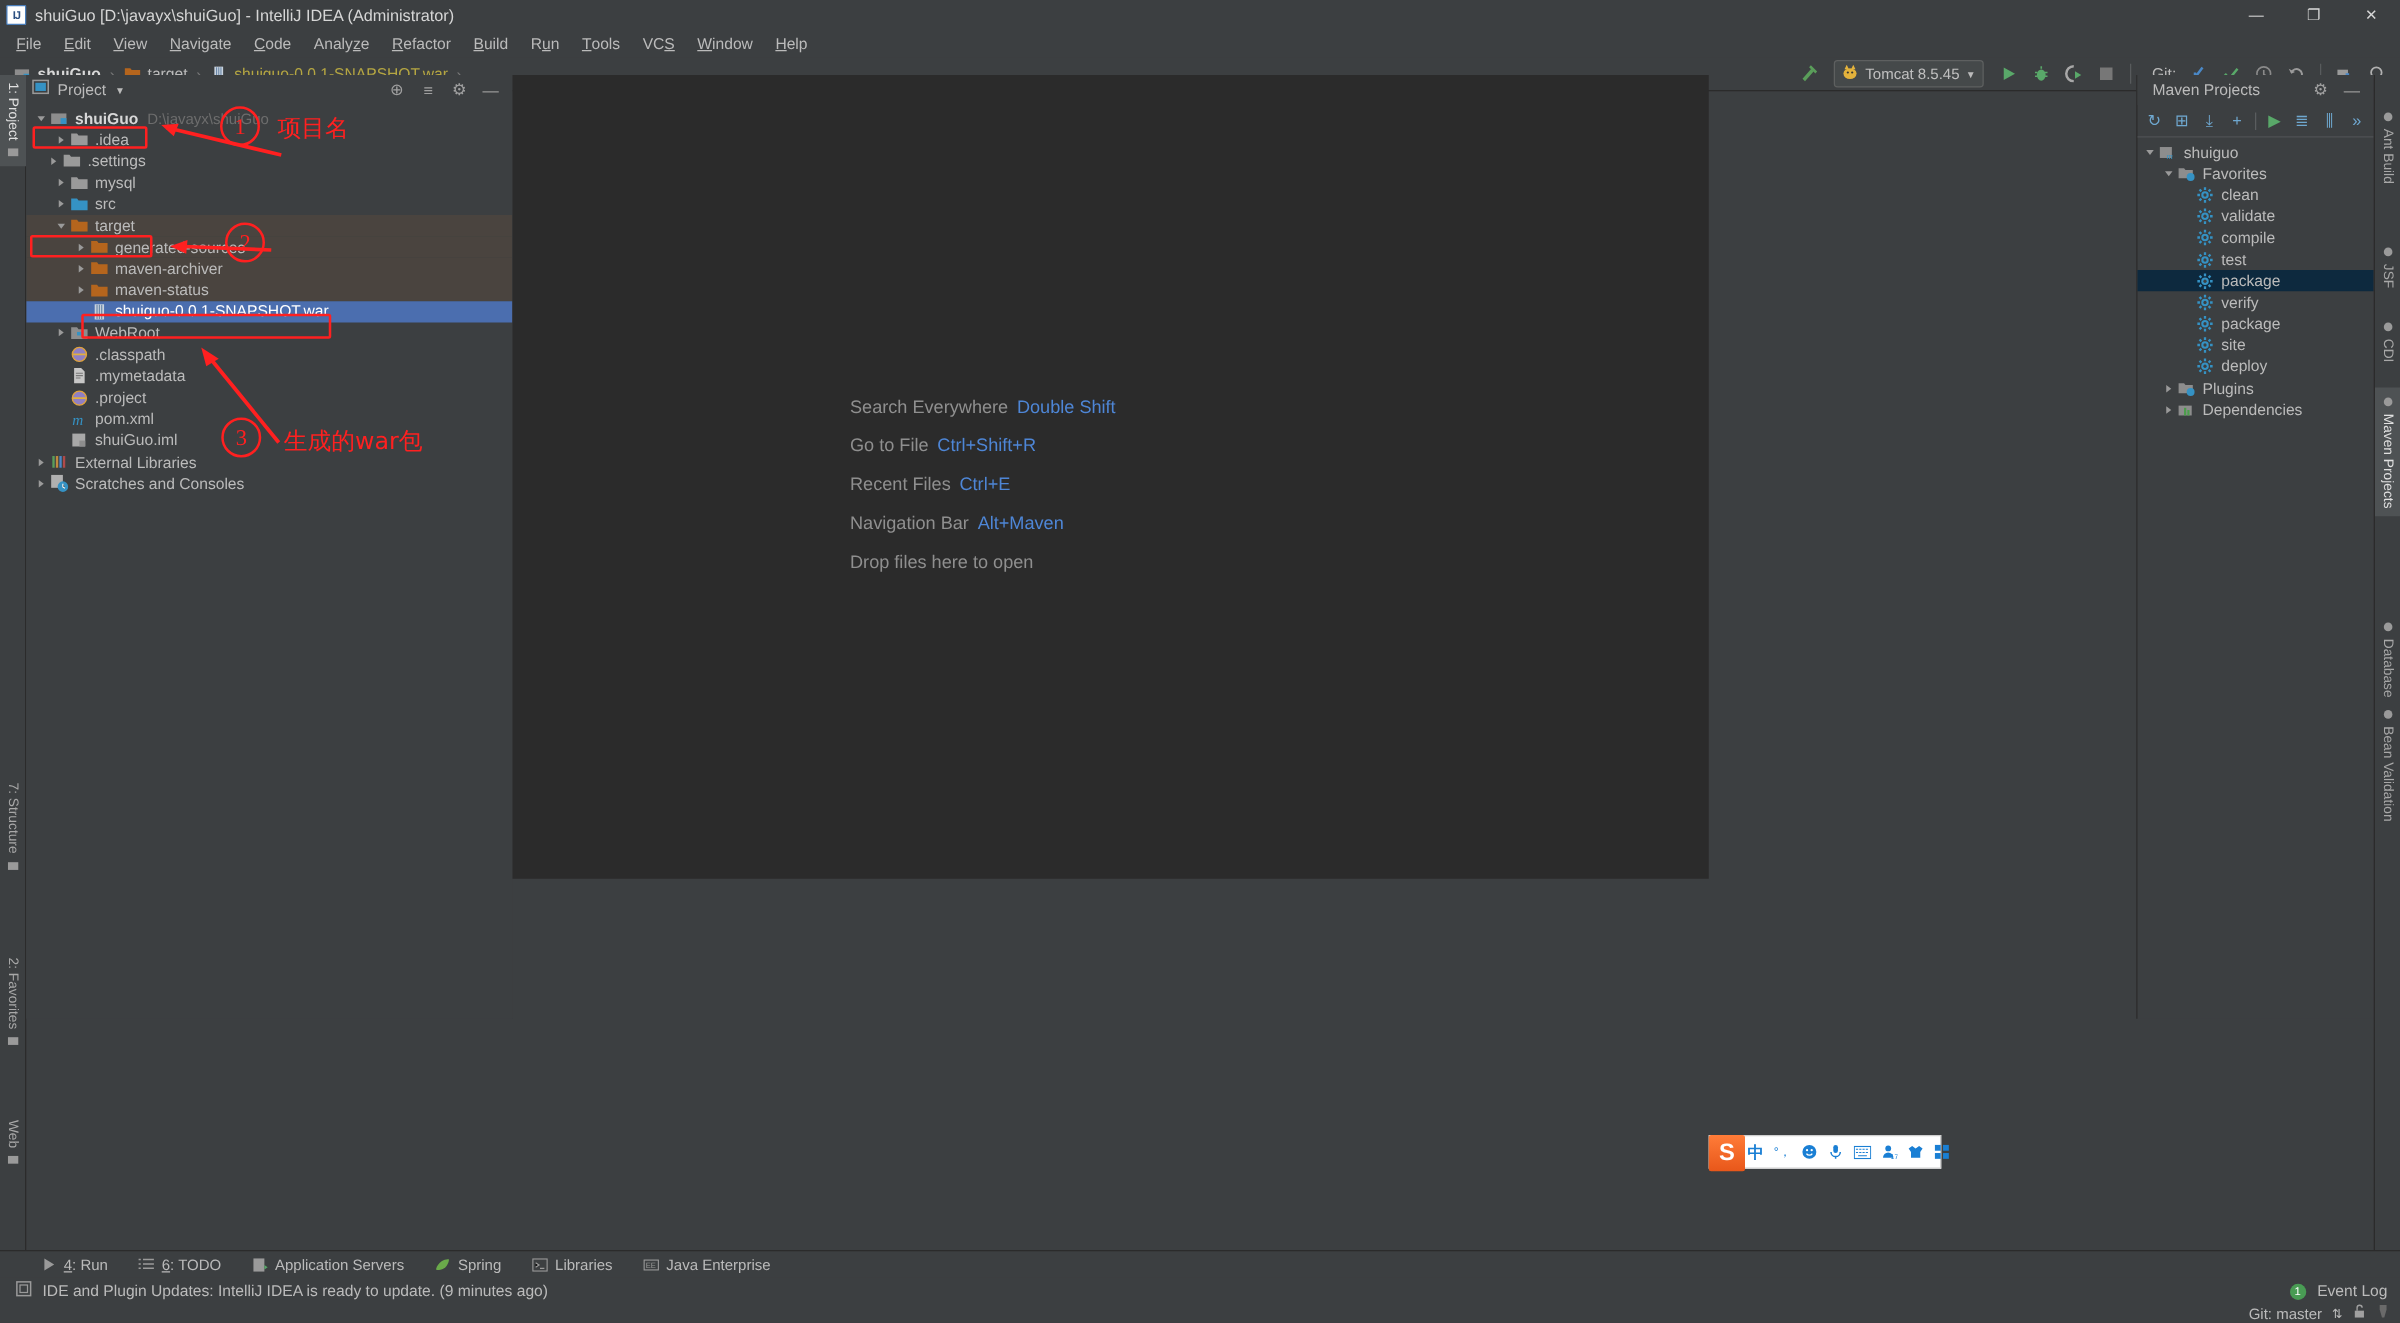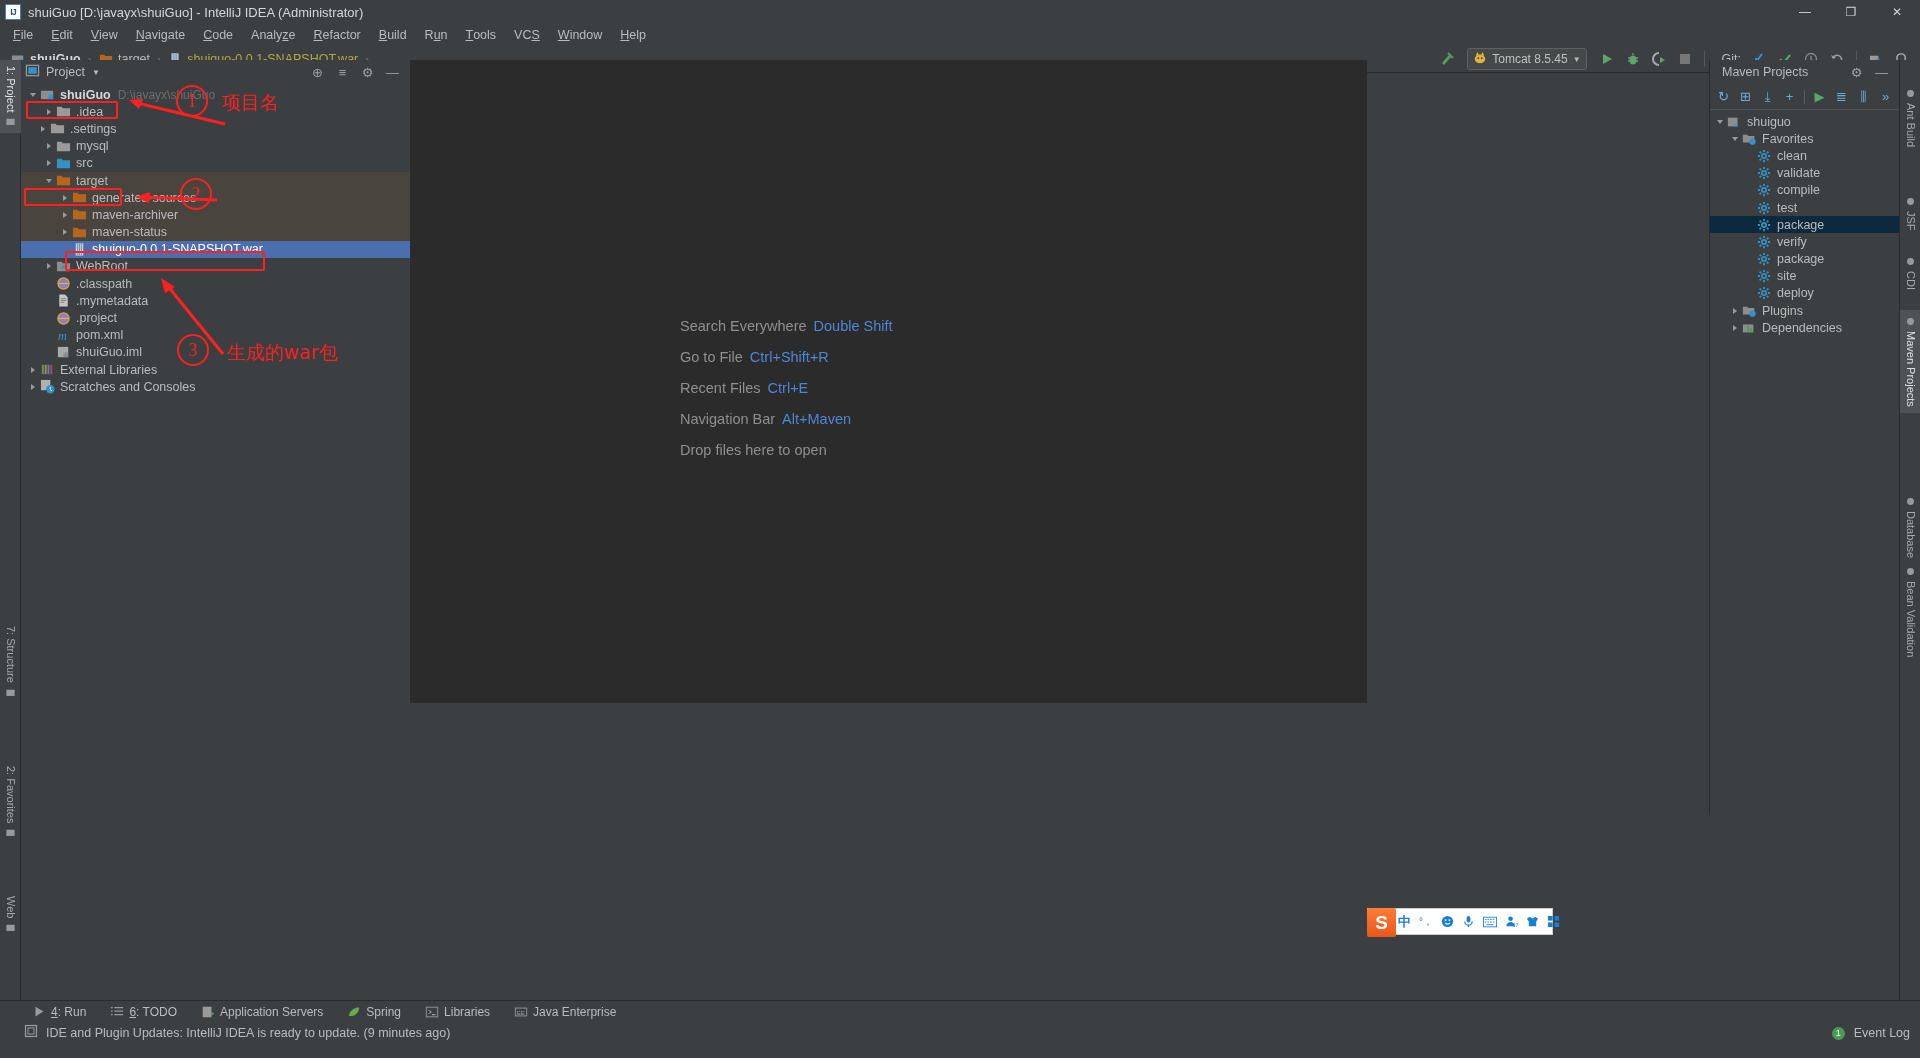--- a/index.html
+++ b/index.html
@@ -165,21 +165,21 @@
     border-top: 1px solid #2b2b2b;
   }
   .btab {
     display: flex; align-items: center; gap: 5px; padding: 0 12px;
     color: #bbbbbb; font-size: 12px; height: 22px;
   }
   .btab .u { text-decoration: underline; }
 
   .statusbar {
     position: absolute; left: 0; bottom: 14px; width: 1920px; height: 22px;
-    background: #3c3f41; display: flex; align-items: center; padding-left: 24px;
+    background: #3c3f41; display: flex; align-items: center; padding-left: 12px;
   }
   .status-msg { color: #bbbbbb; font-size: 12.5px; margin-left: 8px; }
   .status-right { margin-left: auto; display: flex; align-items: center; gap: 9px; padding-right: 10px; }
   .evt-badge {
     width: 13px; height: 13px; border-radius: 50%; background: #499c54; color: #fff;
     font-size: 9px; display: flex; align-items: center; justify-content: center;
   }
   .status-right-2 {
     position: absolute; left: 0; bottom: 0; width: 1920px; height: 14px;
     background: #3c3f41; display: flex; align-items: center; justify-content: flex-end;
@@ -956,20 +956,35 @@
           <rect x="4" y="4" width="6" height="6" fill="none" stroke="#9a9a9a"></rect>
         </svg>
     </span>
     <span class="status-msg">IDE and Plugin Updates: IntelliJ IDEA is ready to update. (9 minutes ago)</span>
     <span class="status-right">
       <span class="evt-badge">1</span>
       <span style="color:#bbbbbb;font-size:12.5px;">Event Log</span>
     </span>
   </div>
 
+  <div class="status-right-2">
+    <span class="git-branch">Git: master</span>
+    <span style="color:#bbbbbb;font-size:10px;">⇅</span>
+    <span>
+      <svg width="11" height="12" viewBox="0 0 12 13">
+          <rect x="2" y="6" width="8" height="6" fill="#a0a0a0"></rect>
+          <path d="M4 6 V3.5 a2.2 2.2 0 0 1 4.4 0" stroke="#a0a0a0" stroke-width="1.2" fill="none"></path>
+        </svg>
+    </span>
+    <span>
+      <svg width="11" height="12" viewBox="0 0 12 13">
+          <path d="M3 1 h6 v4 l-2 7 h-2 l-2 -7 Z" fill="#6a6a6a"></path>
+        </svg>
+    </span>
+  </div>
 
   <div class="anno" style="left:0;top:0;width:1920px;height:1058px;">
 
     <div class="hl-box" style="left:26px;top:101px;width:92px;height:18px;"></div>
     <svg width="120" height="40" style="position:absolute;left:115px;top:96px;">
       <path d="M110 28 L18 6" stroke="#ff2020" stroke-width="3" fill="none"></path>
       <path d="M14 4 L28 3 L24 13 Z" fill="#ff2020"></path>
     </svg>
     <div class="circ" style="left:176px;top:85px;">1</div>
     <div class="anno-text" style="left:222px;top:90px;">项目名</div>

